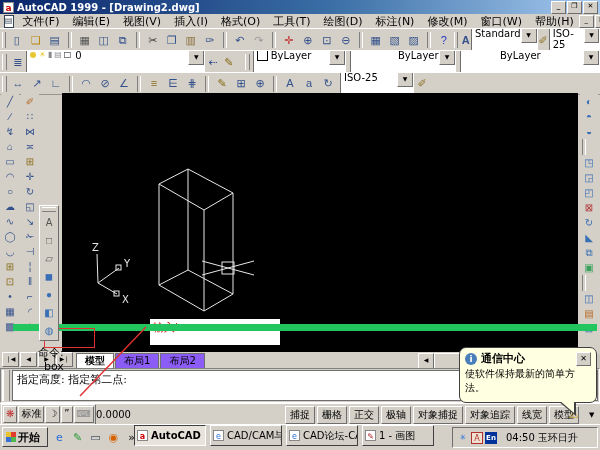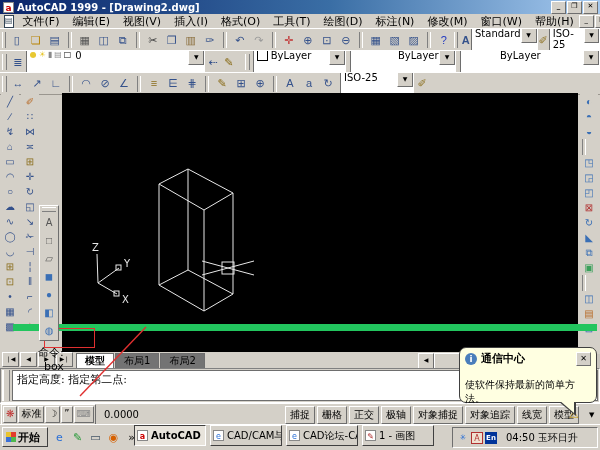--- a/index.html
+++ b/index.html
@@ -42,21 +42,21 @@
   .vtb .tbtn{width:18px;height:15px;font-size:10px;}
   .vgrip{height:3px;width:14px;border-top:1px solid #fff;border-bottom:1px solid #808080;margin:1px 2px 2px 2px;}
   
   #canvas{left:62px;top:93px;width:516px;height:259px;background:#000;}
   #callout-box{left:88px;top:226px;width:130px;height:26px;background:#fff;
     color:#d22;font-size:11px;padding:1px 3px;box-sizing:border-box;}
   
   #tabrow{left:0;top:352px;width:600px;height:16px;background:#d4d0c8;display:flex;align-items:flex-end;}
   .tabnav{width:15px;height:13px;background:#d4d0c8;font-size:6px;text-align:center;line-height:12px;
     border:1px solid;border-color:#fff #6e6e6e #6e6e6e #fff;margin-right:1px;}
-  .tab{height:14px;padding:0 8px;font-size:10px;line-height:14px;background:#737373;
+  .tab{height:14px;padding:0 8px;font-size:10px;line-height:14px;background:#8b5cf6;
     border:1px solid #6e6e6e;border-bottom:none;margin-right:1px;}
   .tab.active{background:#fff;font-weight:bold;}
   #hscroll{margin-left:auto;display:flex;align-items:center;height:14px;width:182px;background:#c8c4bd;}
   #hscroll .sbtn{width:14px;height:14px;background:#d4d0c8;border:1px solid;border-color:#fff #6e6e6e #6e6e6e #fff;
     font-size:6px;text-align:center;line-height:12px;}
   #hscroll .thumb{width:66px;height:14px;background:#d4d0c8;border:1px solid;border-color:#fff #6e6e6e #6e6e6e #fff;}
   
   #cmdwin{left:0;top:368px;width:600px;height:35px;background:#d4d0c8;
     border:1px solid;border-color:#808080 #fff #fff #808080;box-sizing:border-box;display:flex;}
   #cmdgrip{width:5px;border-left:2px solid #fff;border-right:1px solid #808080;margin:1px;}
@@ -64,21 +64,21 @@
   .cmdline{padding:1px 4px;white-space:pre;}
   #cmdline2{position:absolute;bottom:0;left:0;right:0;border-top:7px solid #22c55e;}
   #cmd-highlight{position:absolute;left:31px;top:-3px;width:49px;height:18px;border:1px solid #e03030;}
   
   #statusbar{left:0;top:403px;width:600px;height:21px;background:#d4d0c8;display:flex;align-items:center;
     border-top:1px solid #fff;}
   #ime{display:flex;align-items:center;gap:1px;background:#d4d0c8;padding:1px;
     border:1px solid;border-color:#fff #6e6e6e #6e6e6e #fff;margin-left:1px;}
   .imebtn{height:15px;background:#d4d0c8;border:1px solid;border-color:#fff #6e6e6e #6e6e6e #fff;
     font-size:10px;line-height:14px;text-align:center;padding:0 2px;}
-  #coords{font-size:10px;margin-left:8px;}
+  #coords{font-size:10px;}
   #toggles{display:flex;gap:2px;position:absolute;left:285px;}
   .toggle{height:16px;font-size:10px;line-height:15px;padding:0 4px;background:#d4d0c8;
     border:1px solid;border-color:#fff #6e6e6e #6e6e6e #fff;white-space:nowrap;}
   #tray-comm{position:absolute;left:569px;font-size:11px;color:#c79810;}
   #tray-caret{position:absolute;left:589px;font-size:7px;}
   
   #taskbar{left:0;top:424px;width:600px;height:26px;background:#d4d0c8;border-top:1px solid #fff;}
   #startbtn{left:2px;top:2px;height:20px;width:46px;display:flex;align-items:center;gap:2px;
     font-size:11px;font-weight:bold;padding:0 3px;background:#d4d0c8;
     border:1px solid;border-color:#fff #404040 #404040 #fff;box-sizing:border-box;}
@@ -618,20 +618,23 @@
       <text x="30" y="158" font-size="10" stroke="none">Z</text>
       <text x="62" y="174" font-size="10" stroke="none">Y</text>
       <text x="60" y="210" font-size="10" stroke="none">X</text>
     </g>
 
     <g stroke="#e8e8e8" stroke-width="1" fill="none">
       <path d="M140,168 L192,182 M140,182 L192,168"></path>
       <rect x="160" y="169" width="12" height="12"></rect>
     </g>
   </svg>
+  <div id="callout-box" class="abs">
+    <span>输入box</span>
+  </div>
 </div>
 
 <div id="tabrow" class="abs">
   <span style="display:flex;margin:0 2px 1px 2px;">
 
       <span class="tabnav">❘◀</span>
 
       <span class="tabnav">◀</span>
 
       <span class="tabnav">▶</span>
@@ -694,21 +697,21 @@
   <span id="tray-comm">⚠</span>
   <span id="tray-caret">▼</span>
 </div>
 
 <div id="balloon" class="abs">
   <div class="btitle">
     <span class="bicon">i</span>
     <span>通信中心</span>
     <span class="bclose">✕</span>
   </div>
-  <div style="margin-top:12px;">使软件保持最新的简单方法。</div>
+  <div style="margin-top:1px;">使软件保持最新的简单方法。</div>
 </div>
 <div id="tail-b"></div>
 <div id="tail-y"></div>
 
 <svg id="redline" class="abs">
   <line x1="80" y1="396" x2="146" y2="327" stroke="#e03030" stroke-width="1.4"></line>
 </svg>
 
 <div id="taskbar" class="abs">
   <div id="startbtn" class="abs">

